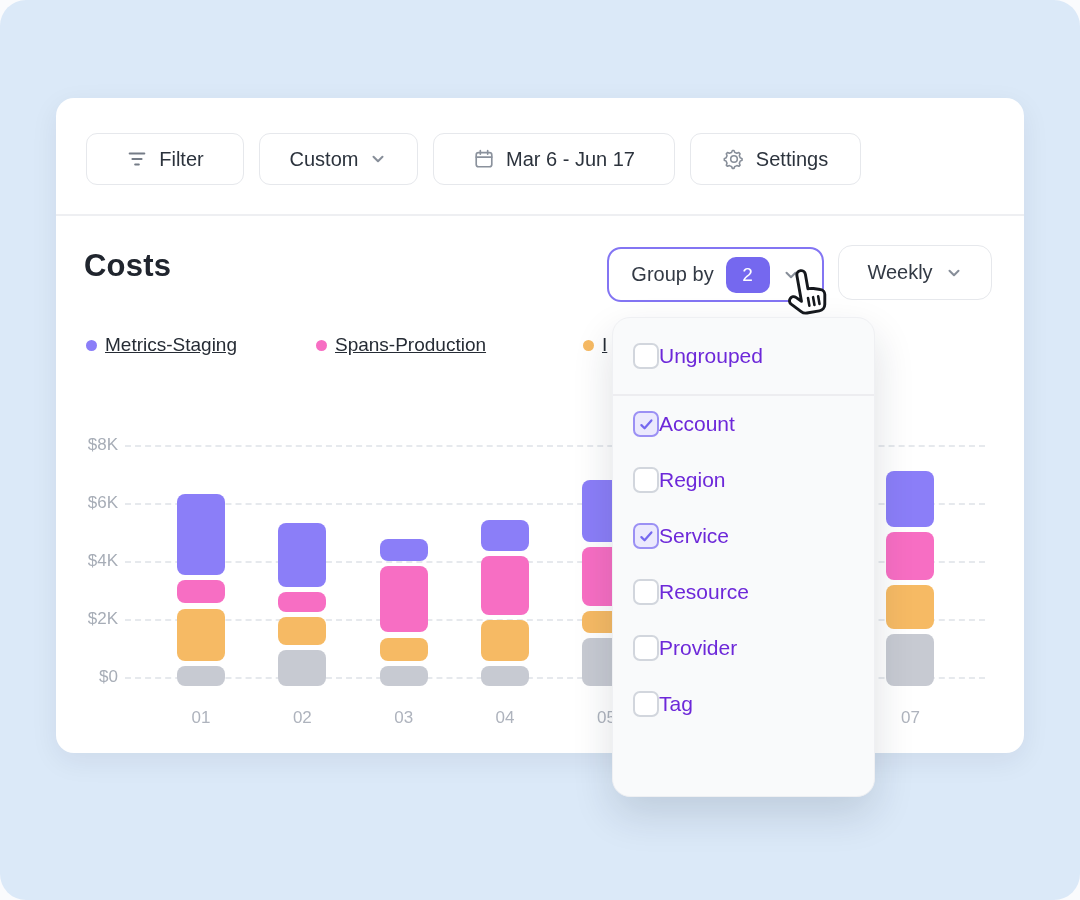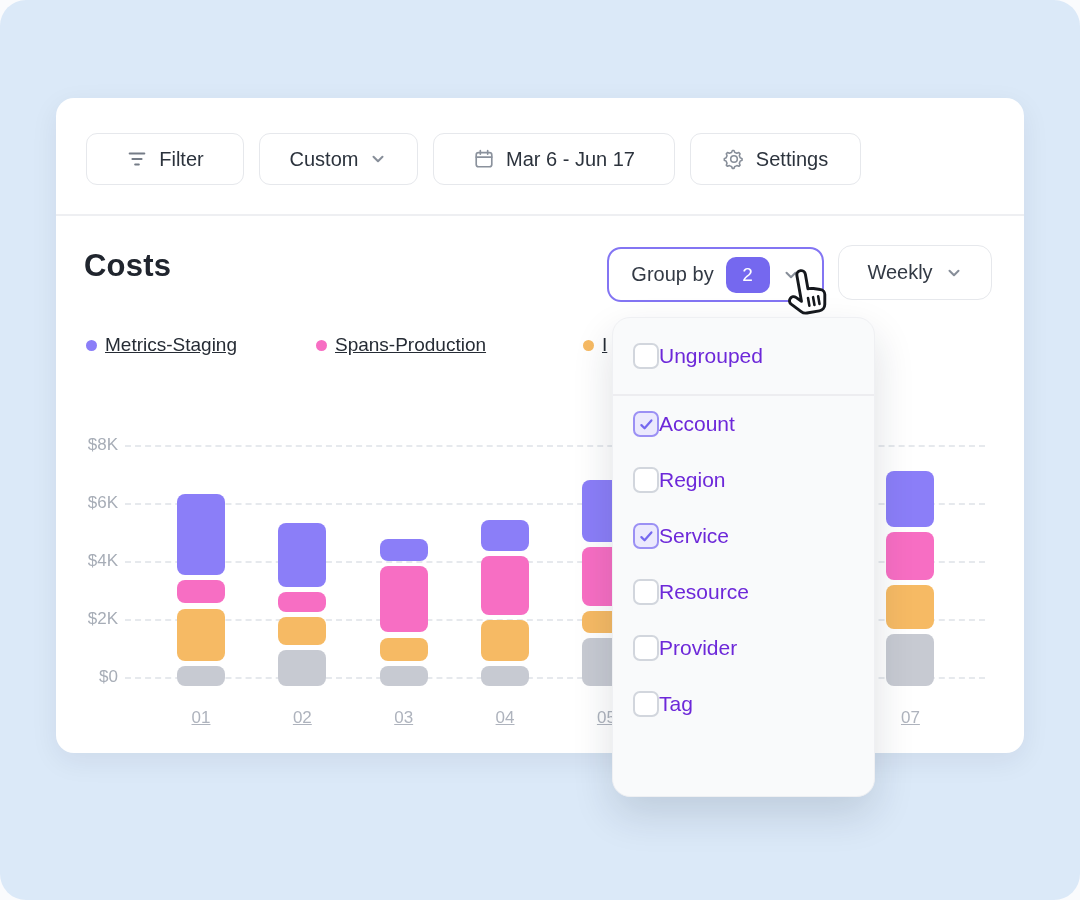--- a/index.html
+++ b/index.html
@@ -49,21 +49,21 @@
     font-size:20px;color:#333a45;font-weight:500;cursor:pointer;
   }
   
   .legend-item{position:absolute;top:236px;display:flex;align-items:center;gap:8px;
     font-size:19px;color:#262c35;cursor:pointer;text-decoration:underline;}
   .legend-dot{width:11px;height:11px;border-radius:50%;}
   
   #chart{position:absolute;left:0;top:4px;width:888px;height:655px;pointer-events:none;}
   .gridline{position:absolute;left:69px;width:860px;border-top:2px dashed #e4e7ec;opacity:.9;}
   .ytick{position:absolute;left:0;width:62px;text-align:right;font-size:17px;color:#a7adb7;}
-  .xtick{position:absolute;width:60px;text-align:center;font-size:17px;color:#aeb3bd;top:606px;text-decoration:underline;}
+  .xtick{position:absolute;width:60px;text-align:center;font-size:17px;color:#aeb3bd;top:606px;}
   .seg{position:absolute;border-radius:8px;pointer-events:auto;}
   
   .menu{
     position:absolute;left:612px;top:317px;width:263px;height:480px;box-sizing:border-box;
     background:#f9fafb;border:1px solid #eff0f3;border-radius:18px;
     box-shadow:0 18px 40px rgba(23,32,55,.14);
     z-index:5;padding-bottom:7px;
   }
   .menu-row{height:56px;display:flex;align-items:center;padding:0 20px;gap:0;
     font-size:21px;color:#6d28d9;cursor:pointer;}

